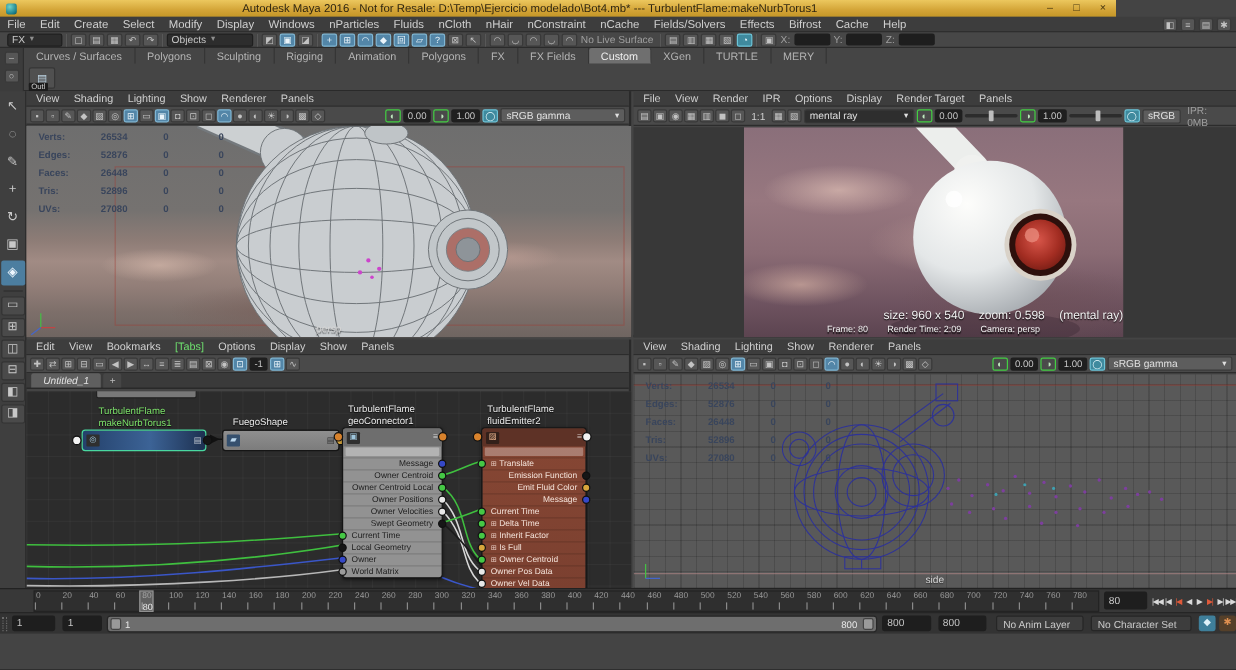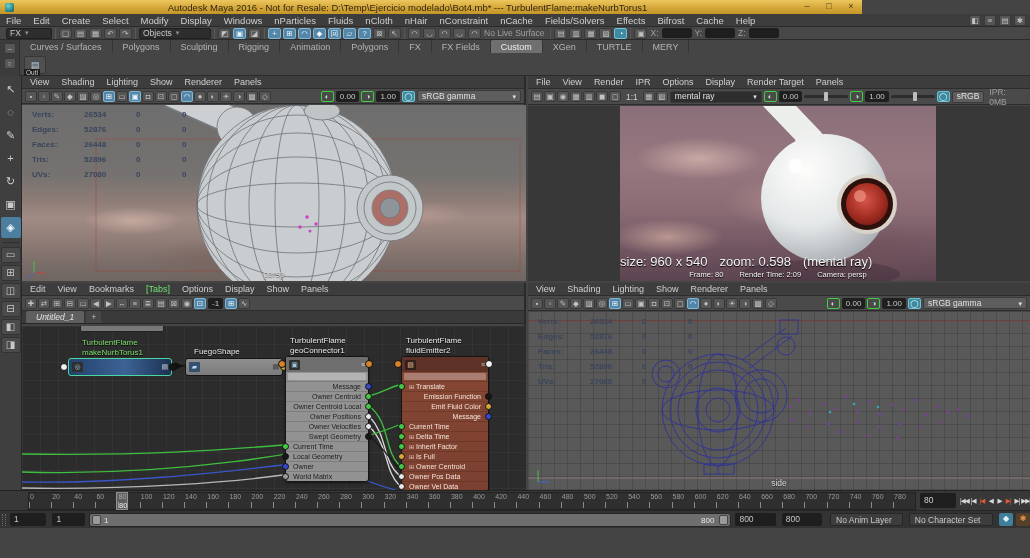--- a/index.html
+++ b/index.html
@@ -2,21 +2,21 @@
 <html><head>
 <meta charset="utf-8">
 <style>
   html,body{margin:0;padding:0;background:#222;}
   *{box-sizing:border-box;font-family:"Liberation Sans","DejaVu Sans",sans-serif;}
   #app{position:relative;width:1030px;height:558px;background:#444;overflow:hidden;font-size:10px;color:#ccc;}
   .abs{position:absolute;}
   .nowrap{white-space:nowrap;}
 
   
-  #titlebar{left:0;top:0;width:862px;height:14px;background:linear-gradient(#ecc75e,#d3a437 60%,#c49627);display:flex;align-items:center;color:#2f2410;}
+  #titlebar{left:0;top:0;width:930px;height:14px;background:linear-gradient(#ecc75e,#d3a437 60%,#c49627);display:flex;align-items:center;color:#2f2410;}
   #maya-logo{width:9px;height:9px;margin:0 5px;border-radius:2px;background:radial-gradient(circle at 35% 30%,#6fd3c9,#1c7f8a 70%,#0d4f58);}
   #title-text{flex:1;text-align:center;font-size:9.5px;color:#2f2610;}
   .winbtn{width:22px;height:12px;text-align:center;line-height:11px;font-size:9px;color:#4a3a12;}
 
   
   #menubar{left:0;top:14px;width:1030px;height:13px;background:#3d3d3d;border-bottom:1px solid #2b2b2b;display:flex;align-items:center;}
   #menubar .mitem{padding:0 6px;font-size:9.5px;color:#cfcfcf;}
   #menubar-right{margin-left:auto;display:flex;gap:3px;padding-right:4px;}
 
   .ticon{width:13px;height:11px;background:#565656;border:1px solid #393939;border-radius:2px;color:#c3c3c3;font-size:7.5px;line-height:9px;text-align:center;overflow:hidden;flex:0 0 auto;}
@@ -473,21 +473,21 @@
           <ellipse cx="200" cy="168" rx="80" ry="14" fill="rgba(55,38,48,.35)"></ellipse>
           <line x1="150" y1="-10" x2="192" y2="34" stroke="#eceeec" stroke-width="24" stroke-linecap="round"></line>
           <circle cx="190" cy="38" r="15" fill="#f0f1ef"></circle>
           <circle cx="205" cy="92" r="64" fill="url(#sph)"></circle>
           <circle cx="247" cy="98" r="30" fill="#d9d2c8"></circle>
           <circle cx="247" cy="98" r="26" fill="#2e100c"></circle>
           <circle cx="247" cy="98" r="21" fill="url(#lens)"></circle>
           <circle cx="240" cy="90" r="6" fill="#e8897c" opacity="0.8"></circle>
           <circle cx="175" cy="60" r="7" fill="#ffffff" opacity="0.8"></circle>
         </svg>
-        <div class="abs" style="left:0;right:0;bottom:12px;font-size:13px;color:#f2f2f2;text-shadow:0 1px 1px #000;display:flex;justify-content:flex-start;gap:12px">
+        <div class="abs" style="left:0;right:0;bottom:12px;font-size:10px;color:#f2f2f2;text-shadow:0 1px 1px #000;display:flex;justify-content:flex-end;gap:12px">
           <span>size: 960 x 540</span>
             <span>zoom: 0.598</span>
             <span>(mental ray)</span>
         </div>
         <div class="abs" style="left:0;right:0;bottom:2px;font-size:7.5px;color:#f2f2f2;text-shadow:0 1px 1px #000;display:flex;justify-content:center;gap:16px">
           <span>Frame: 80</span>
             <span>Render Time: 2:09</span>
             <span>Camera: persp</span>
         </div>
       </div>

